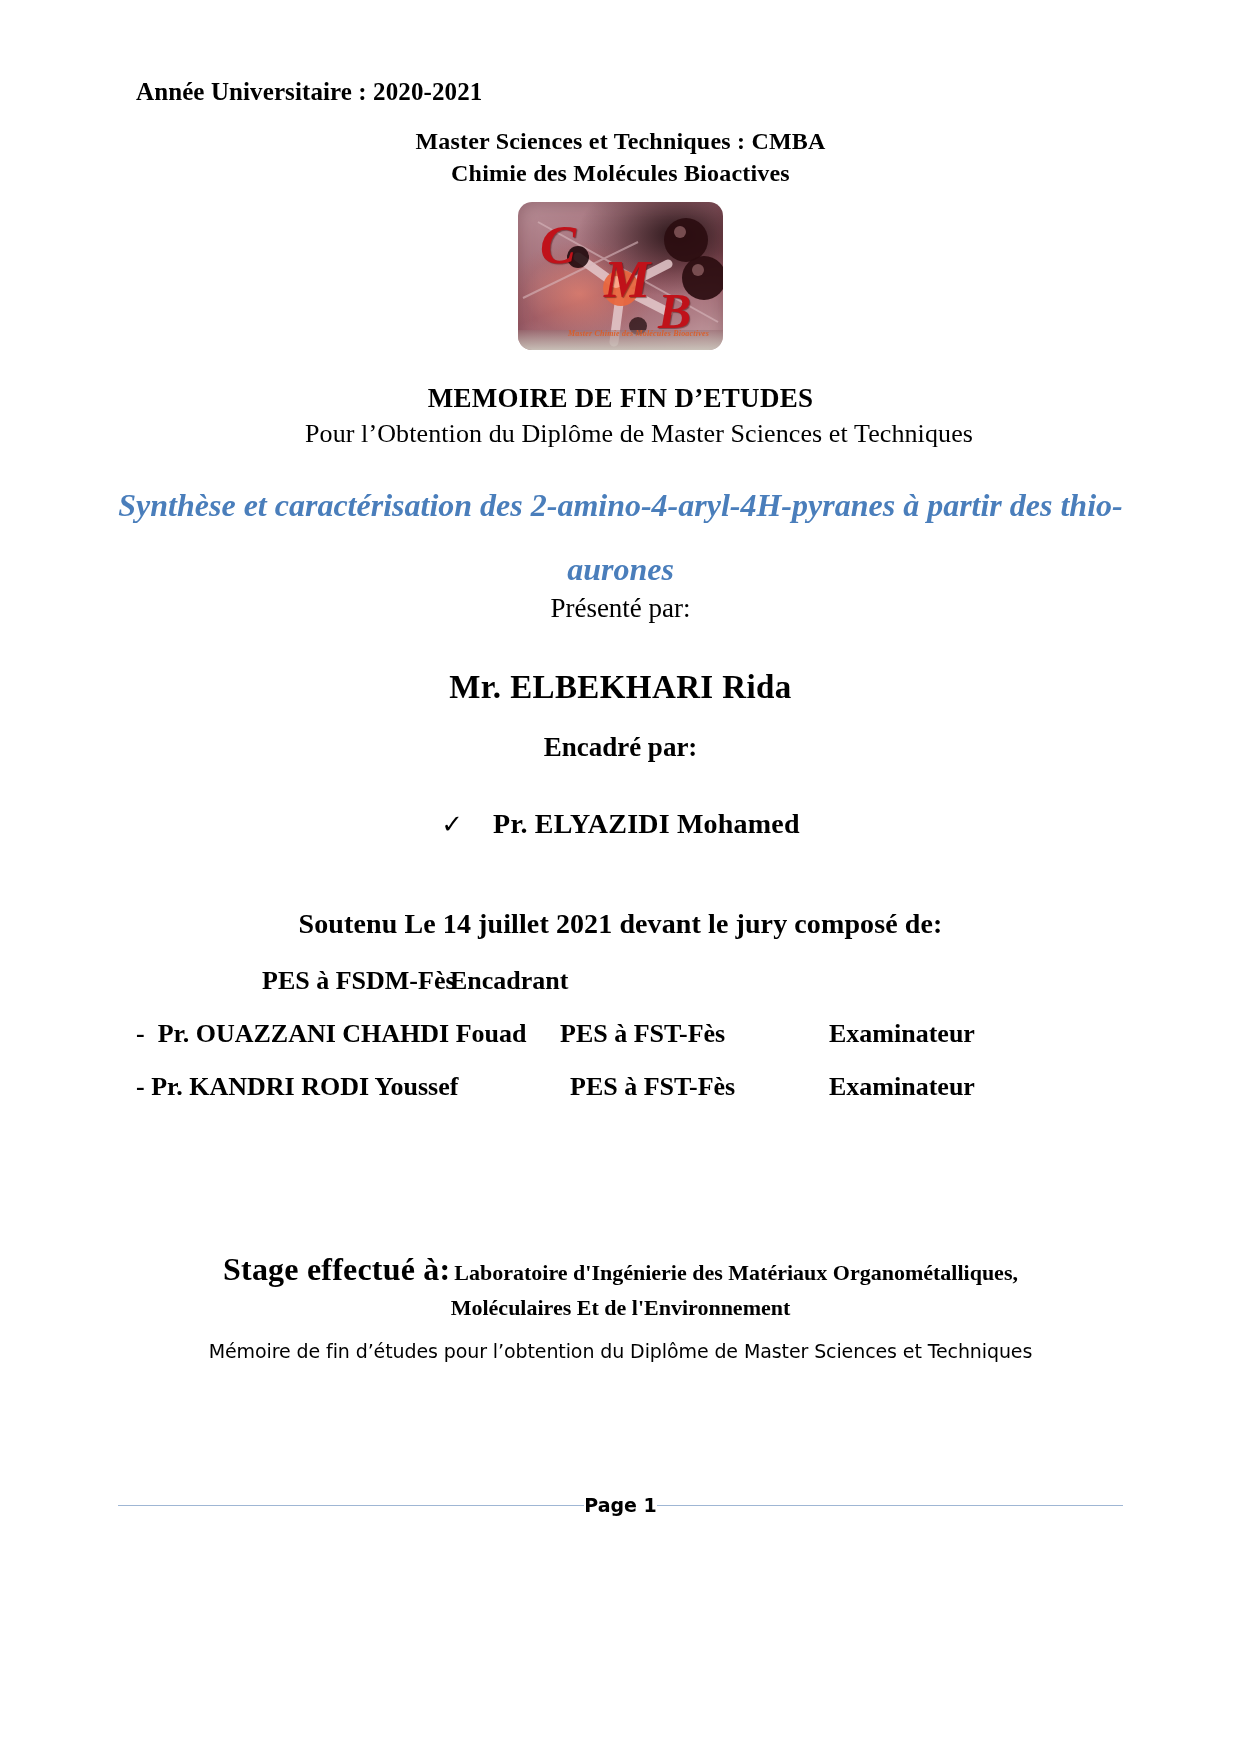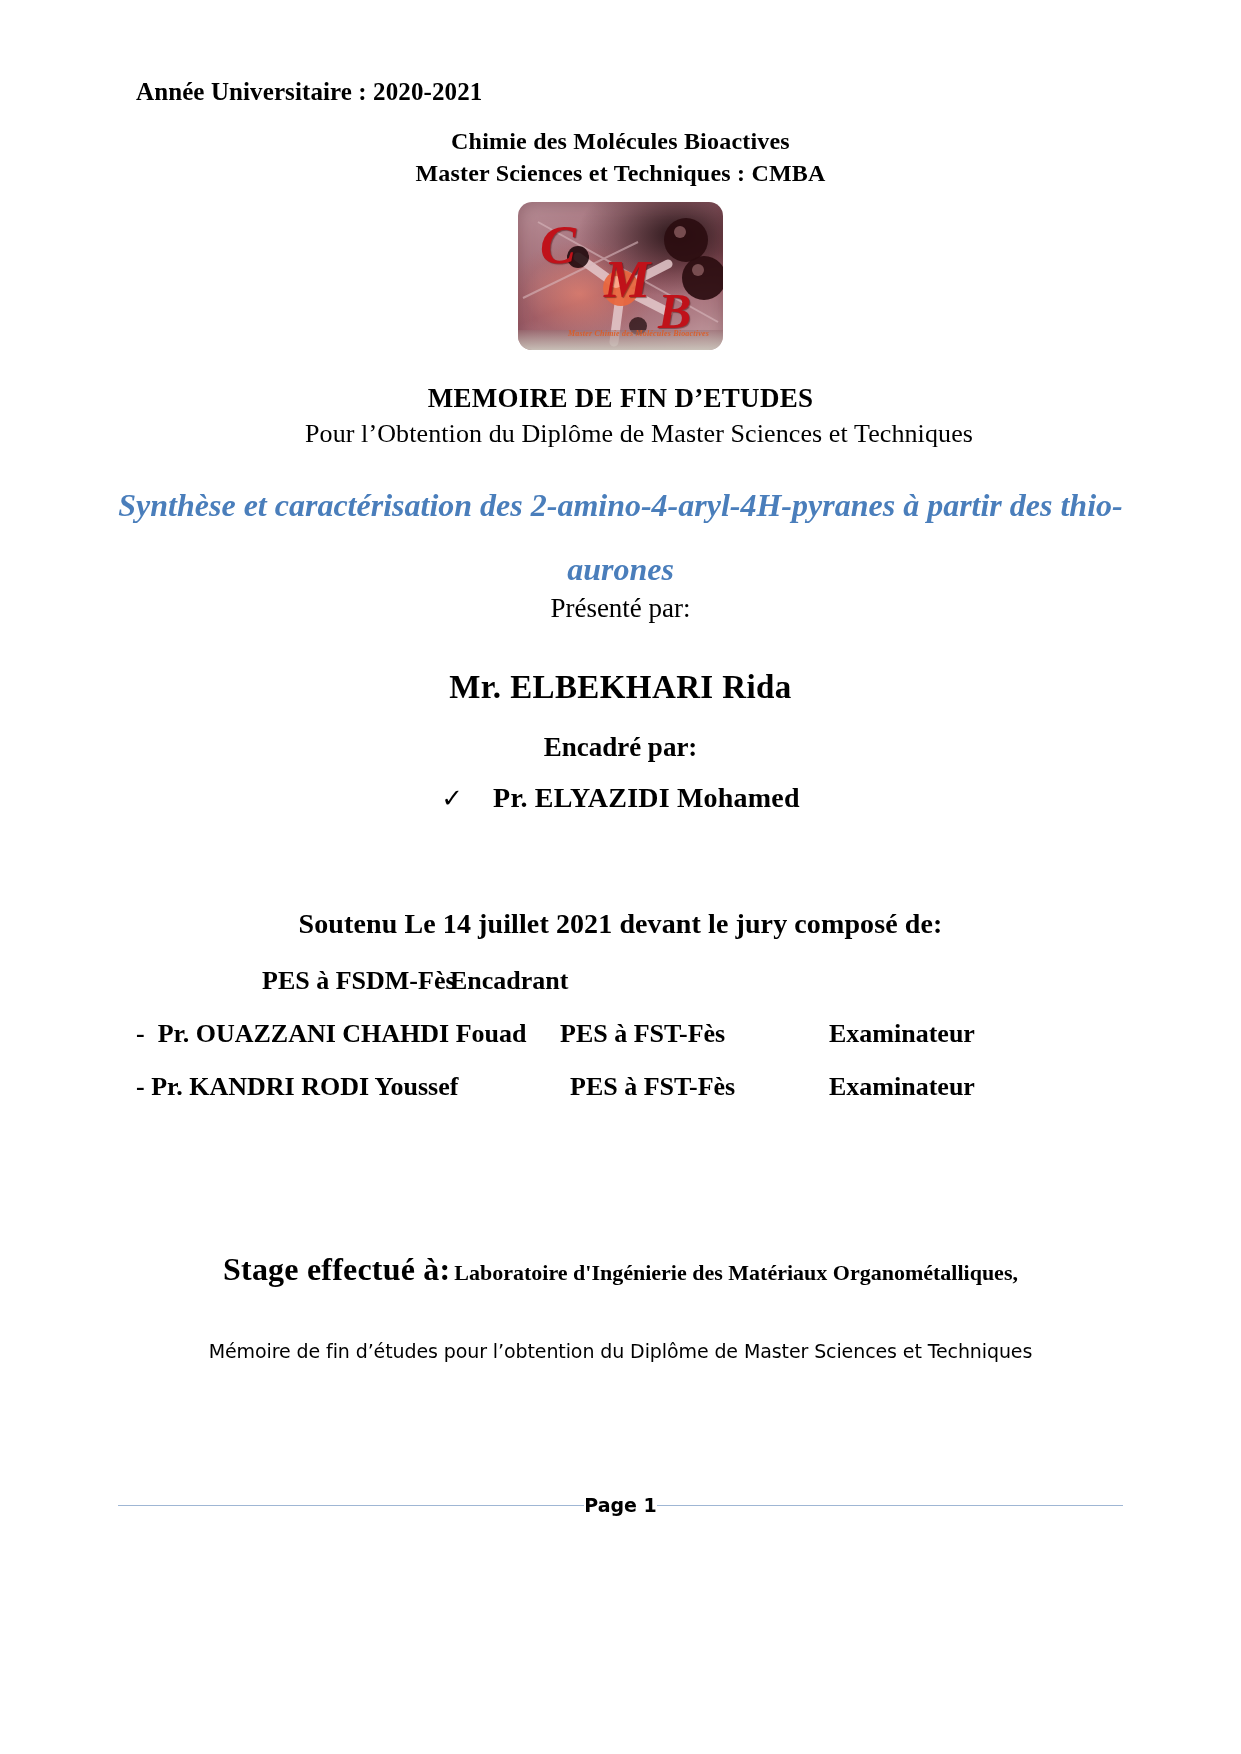--- a/index.html
+++ b/index.html
@@ -175,20 +175,21 @@
   }
   .check-icon {
     font-size: 26px;
     line-height: 1;
     font-family: "DejaVu Sans", sans-serif;
   }
   .supervisor-name {
     font-size: 28px;
     font-weight: bold;
     letter-spacing: 0.2px;
+    margin-top: 26px;
   }
 
   
   .soutenu {
     position: absolute;
     left: 0; right: 0;
     top: 908px;
     text-align: center;
     font-size: 28px;
     font-weight: bold;
@@ -277,22 +278,22 @@
   }
 </style>
 </head>
 <body>
 
 <div class="page">
 
   <div class="annee">Année Universitaire : 2020-2021</div>
 
   <div class="master-block">
+    <div class="master-line">Master Sciences et Techniques : CMBA</div>
     <div class="master-line">Chimie des Molécules Bioactives</div>
-    <div class="master-line">Master Sciences et Techniques : CMBA</div>
   </div>
 
   <div class="logo-wrap">
     <div class="logo">
       <svg class="logo-bonds" viewBox="0 0 205 148">
         <g stroke="#e4c9cc" stroke-width="9" stroke-linecap="round" opacity="0.85">
           <line x1="60" y1="55" x2="103" y2="86"></line>
           <line x1="103" y1="86" x2="150" y2="62"></line>
           <line x1="103" y1="86" x2="96" y2="140"></line>
           <line x1="103" y1="86" x2="150" y2="110"></line>
@@ -349,20 +350,21 @@
     <div class="jury-row r3">
       <span class="jury-name"><span>-</span> <span>Pr.  KANDRI RODI Youssef</span></span>
       <span class="jury-grade">PES à FST-Fès</span>
       <span class="jury-role">Examinateur</span>
     </div>
   </div>
 
   <div class="stage">
     <span class="stage-label">Stage effectué à:</span>
     <span class="stage-value">Laboratoire d'Ingénierie des Matériaux Organométalliques,</span>
+    <div class="stage-value">Moléculaires Et de l'Environnement</div>
   </div>
 
   <div class="footnote">Mémoire de fin d’études pour l’obtention du Diplôme de Master Sciences et Techniques</div>
 
   <div class="page-footer">
     <span class="footer-rule"></span>
     <span class="footer-label">Page 1</span>
     <span class="footer-rule"></span>
   </div>
 

